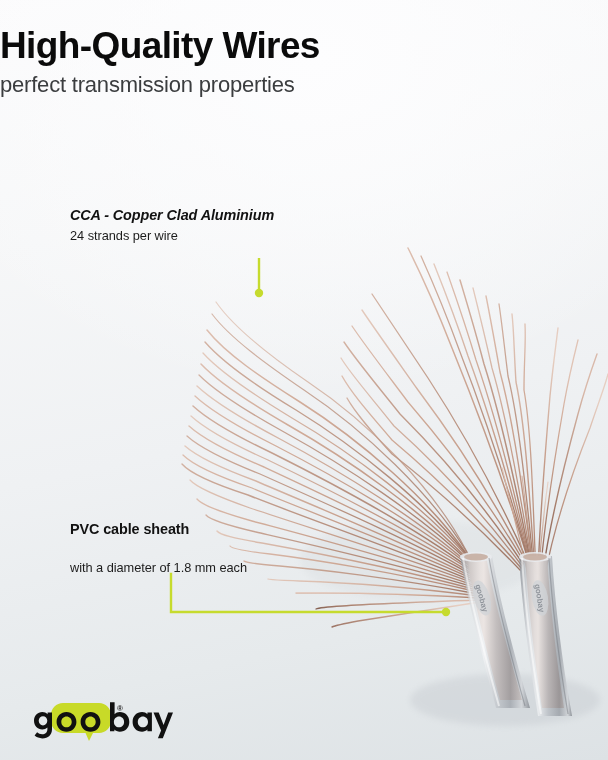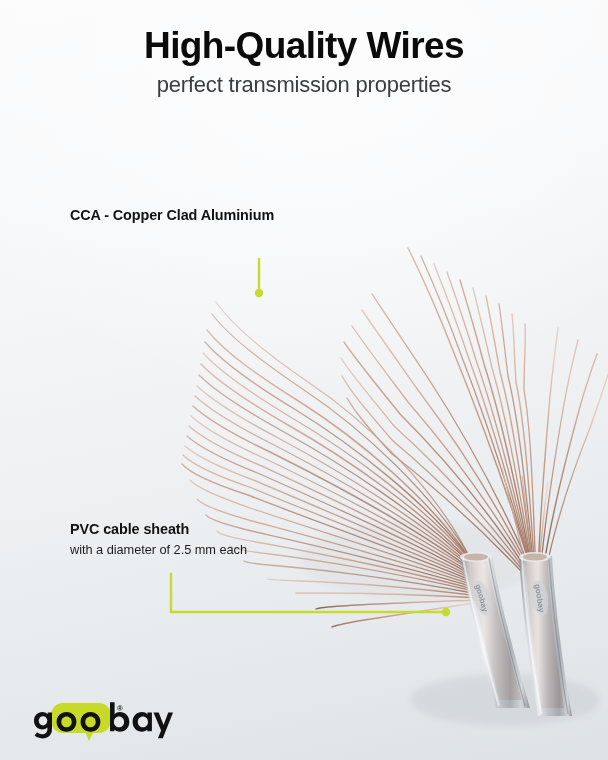--- a/index.html
+++ b/index.html
@@ -10,21 +10,21 @@
   #page {
     position:relative;
     width:608px; height:760px;
     overflow:hidden;
     background:
       radial-gradient(ellipse 620px 480px at 52% 8%, #fdfdfe 0%, rgba(253,253,254,0) 70%),
       linear-gradient(168deg, #fbfbfc 0%, #f6f7f8 28%, #eff1f3 55%, #e6eaec 80%, #dde2e5 100%);
   }
 
   
-  #header { position:absolute; left:0; top:26px; width:608px; text-align:center; }
+  #header { position:absolute; left:0; top:26px; width:608px; }
   #title {
     font-size:37px; font-weight:bold; color:#0b0b0b;
     letter-spacing:-0.6px; line-height:1.08;
   }
   #subtitle {
     margin-top:6px;
     font-size:22px; font-weight:400; color:#3b3d3f;
     letter-spacing:-0.2px; line-height:1.15;
   }
 
@@ -32,23 +32,23 @@
   .callout { position:absolute; }
   .callout-title {
     font-size:14.4px; font-weight:bold; color:#121212;
     letter-spacing:-0.1px; white-space:nowrap;
   }
   .callout-line {
     font-size:12.8px; font-weight:400; color:#1c1c1c;
     letter-spacing:-0.05px; white-space:nowrap; line-height:1.42;
   }
   #callout-cca { left:70px; top:207px; }
-  #callout-cca .callout-title { margin-bottom:4px; }
+  #callout-cca .callout-title { margin-bottom:4px;font-style:italic; }
   #callout-pvc { left:70px; top:521px; }
-  #callout-pvc .callout-title { margin-bottom:4px; }
+  #callout-pvc .callout-title { margin-bottom:22px; }
 
   
   #leaders { position:absolute; left:0; top:0; width:608px; height:760px; }
 
   
   #photo { position:absolute; left:0; top:0; width:608px; height:760px; }
 
   
   #logo { position:absolute; left:33px; top:700px; width:140px; height:42px; }
   #logo-reg {
@@ -225,25 +225,26 @@
     </g>
   </svg>
 
   <div id="header">
     <div id="title">High-Quality Wires</div>
     <div id="subtitle">perfect transmission properties</div>
   </div>
 
   <div class="callout" id="callout-cca">
     <div class="callout-title">CCA - Copper Clad Aluminium</div>
+    <div class="callout-line">24 strands per wire</div>
   </div>
 
   <div class="callout" id="callout-pvc">
     <div class="callout-title">PVC cable sheath</div>
-    <div class="callout-line">with a diameter of 2.5 mm each</div>
+    <div class="callout-line">with a diameter of 1.8 mm each</div>
   </div>
 
   <svg id="logo" viewBox="0 0 140 42" xmlns="http://www.w3.org/2000/svg">
 
     <path d="M30,3 L66,3 C72.6,3 78,8.4 78,15 L78,21 C78,27.6 72.6,33 66,33 L60,33 L56,41 L52.5,33 L30,33 C23.4,33 18,27.6 18,21 L18,15 C18,8.4 23.4,3 30,3 Z" fill="#c8da28"></path>
     <g fill="#111111">
 
       <path d="M14.6,12.6 L14.6,14.3 C13.2,12.9 11.4,12.1 9.3,12.1 C4.6,12.1 1,15.9 1,20.8
                C1,25.7 4.6,29.5 9.3,29.5 C11.3,29.5 13.1,28.8 14.4,27.5 L14.4,29.2
                C14.4,32.3 12.3,34.3 9.1,34.3 C7.1,34.3 5.4,33.6 4.1,32.3 L1.6,35.6

